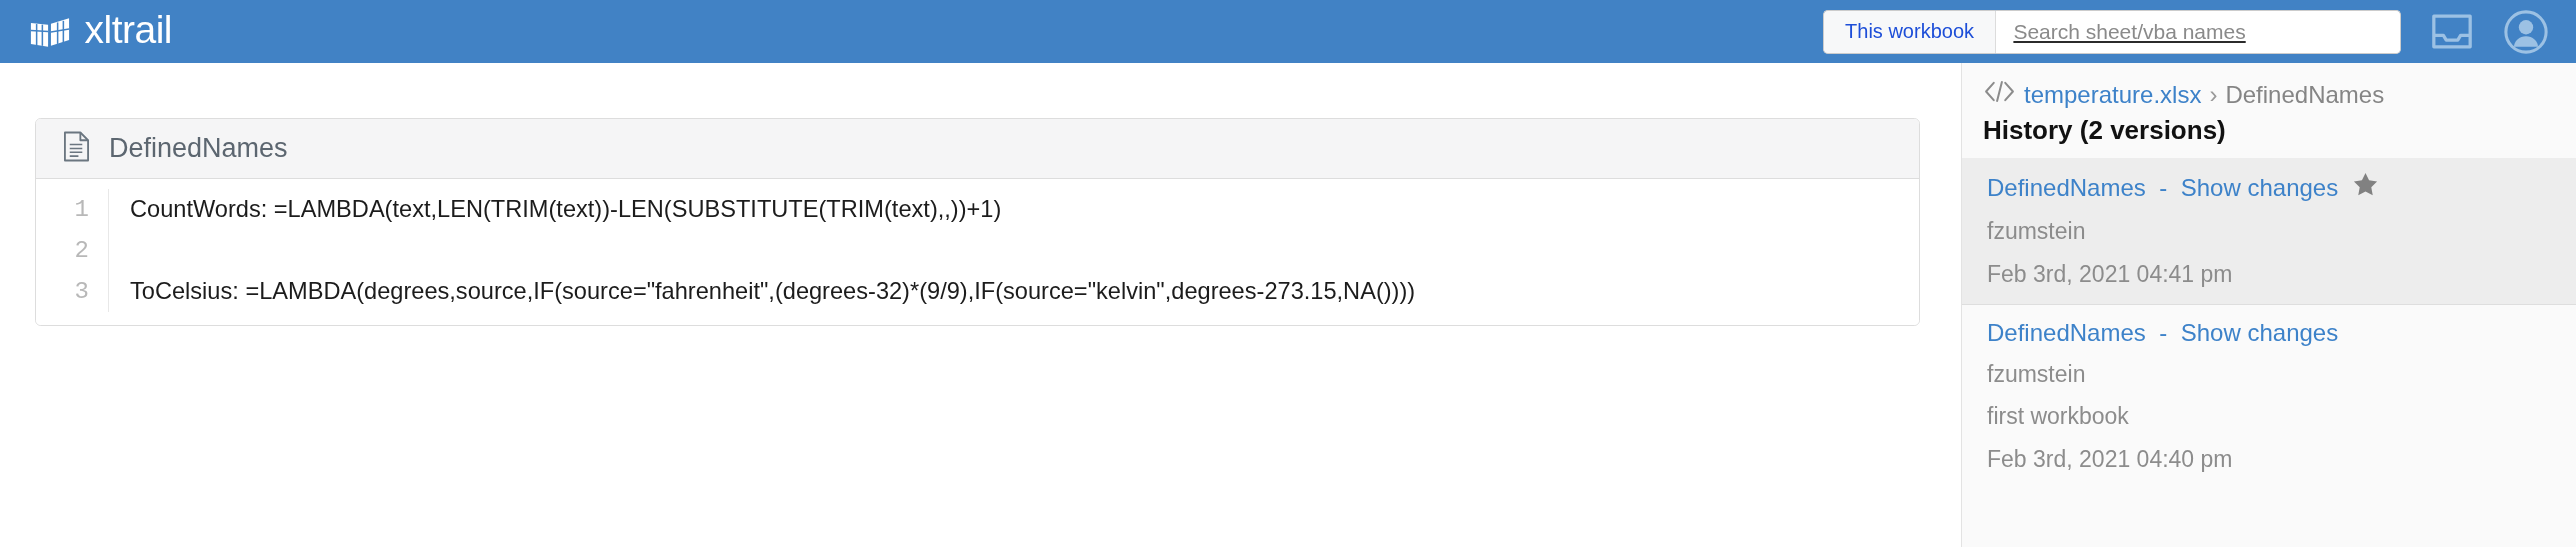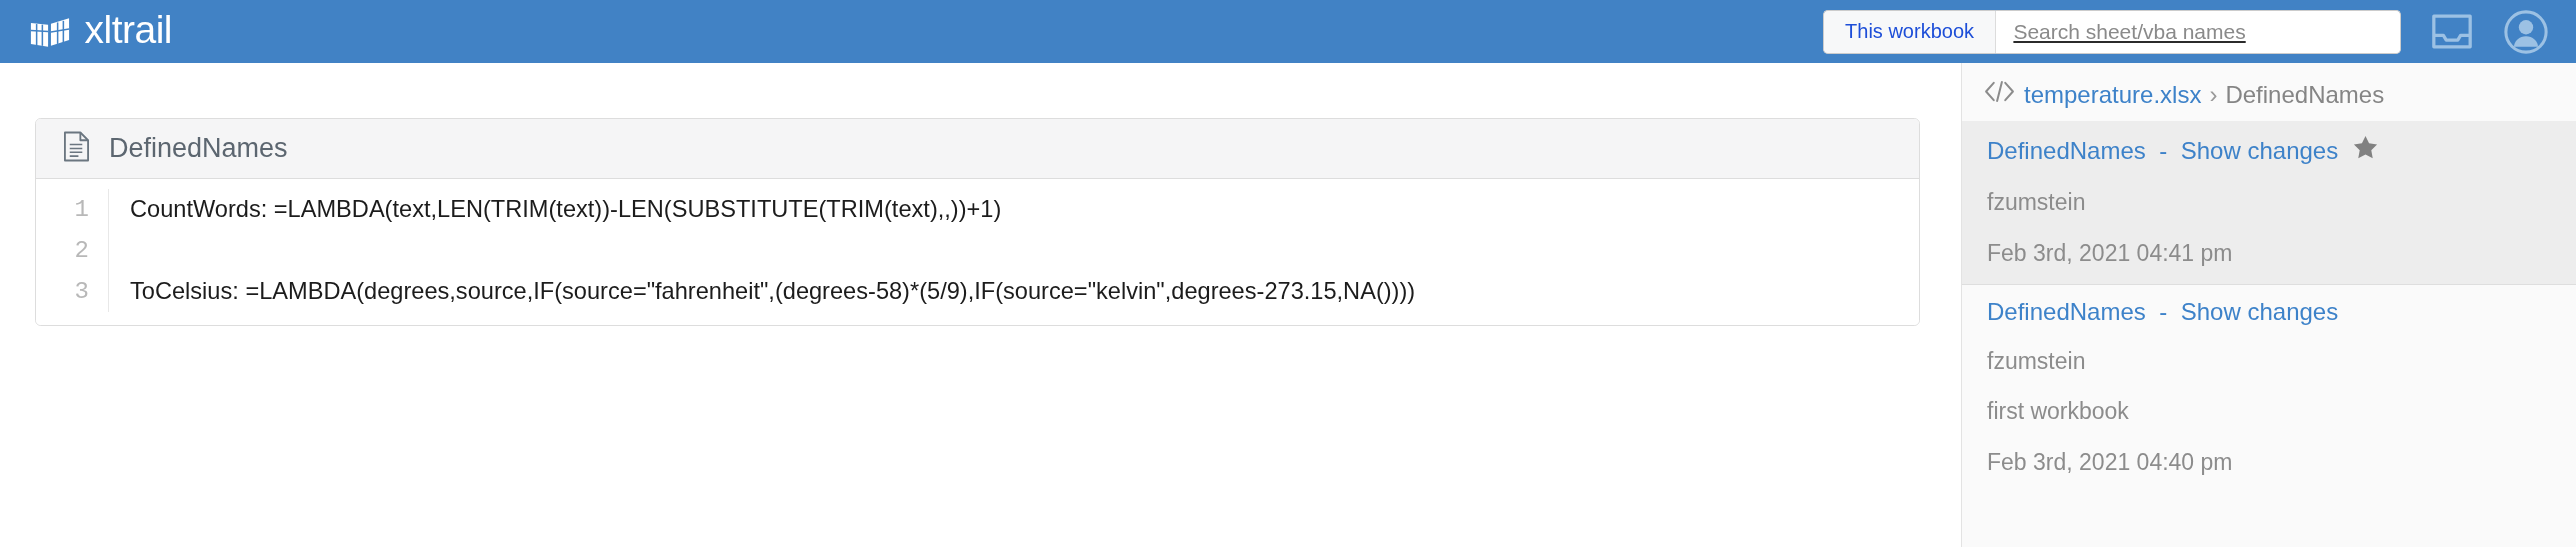--- a/index.html
+++ b/index.html
@@ -149,21 +149,21 @@
   }
   .version.active { background: #ededed; border-bottom: 1px solid #dedede; }
   .version-head {
     display: flex; align-items: center; gap: 13.5px;
     font-size: 24px;
   }
   .version-link { color: #3d82c9; }
   .version-meta {
     font-size: 23px;
     color: #8c8c8c;
-    margin-top: 20px;
+    margin-top: 12px;
     line-height: 1.32;
   }
 </style>
 </head>
 <body>
 
 <div class="navbar">
 
   <div class="brand">
     <span>
@@ -224,21 +224,21 @@
         <span class="gutter">1</span>
         <span class="codetext">CountWords: =LAMBDA(text,LEN(TRIM(text))-LEN(SUBSTITUTE(TRIM(text),,))+1)</span>
       </div>
 
       <div class="codeline">
         <span class="gutter">2</span>
       </div>
 
       <div class="codeline">
         <span class="gutter">3</span>
-        <span class="codetext">ToCelsius: =LAMBDA(degrees,source,IF(source="fahrenheit",(degrees-58)*(5/9),IF(source="kelvin",degrees-273.15,NA())))</span>
+        <span class="codetext">ToCelsius: =LAMBDA(degrees,source,IF(source="fahrenheit",(degrees-32)*(9/9),IF(source="kelvin",degrees-273.15,NA())))</span>
       </div>
 
     </div>
   </div>
 </div>
 
 <div class="sidebar">
 
   <div class="breadcrumb">
     <span>
@@ -246,20 +246,21 @@
         <path d="M11 3 L3 12 L11 21" fill="none" stroke="#8c8c8c" stroke-width="2.1" stroke-linecap="round" stroke-linejoin="round"></path>
         <path d="M23 3 L31 12 L23 21" fill="none" stroke="#8c8c8c" stroke-width="2.1" stroke-linecap="round" stroke-linejoin="round"></path>
         <path d="M19.5 2 L14.5 22" fill="none" stroke="#8c8c8c" stroke-width="2.1" stroke-linecap="round"></path>
       </svg>
     </span>
     <span class="crumb-link">temperature.xlsx</span>
     <span class="crumb-sep">›</span>
     <span class="crumb-current">DefinedNames</span>
   </div>
 
+  <div class="history-title">History (2 versions)</div>
 
   <div class="version-list">
 
     <div class="version active">
       <div class="version-head">
         <span class="version-link">DefinedNames</span>
         <span class="version-link">-</span>
         <span class="version-link">Show changes</span>
         <span>
           <svg width="27" height="27" viewBox="0 0 28 28" xmlns="http://www.w3.org/2000/svg">

